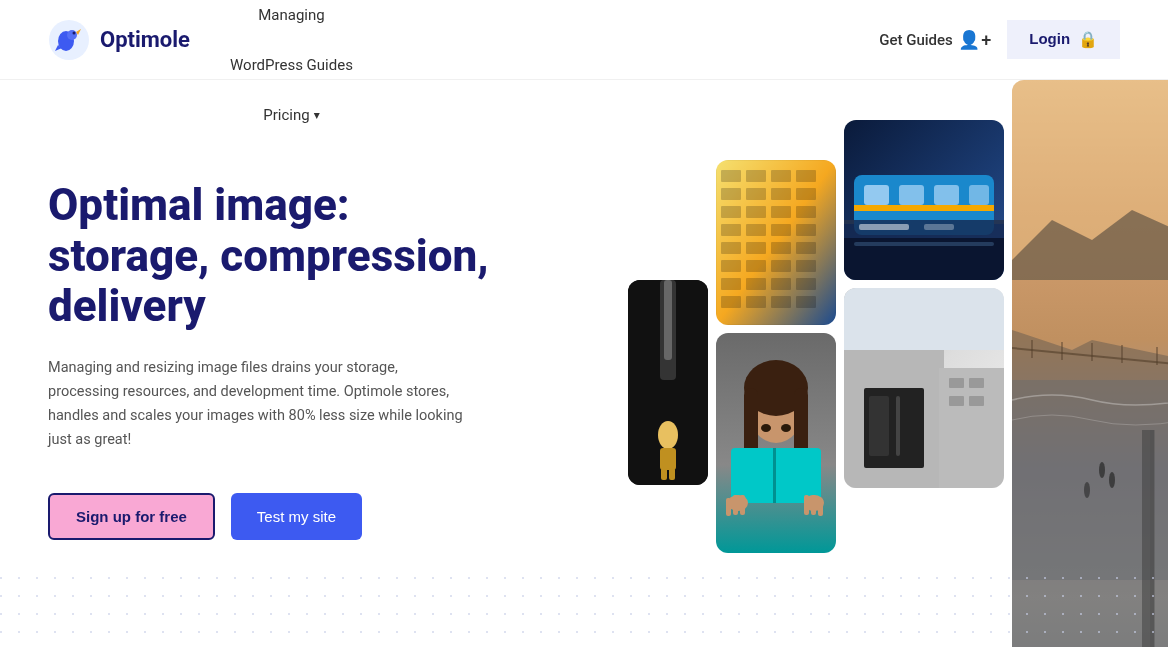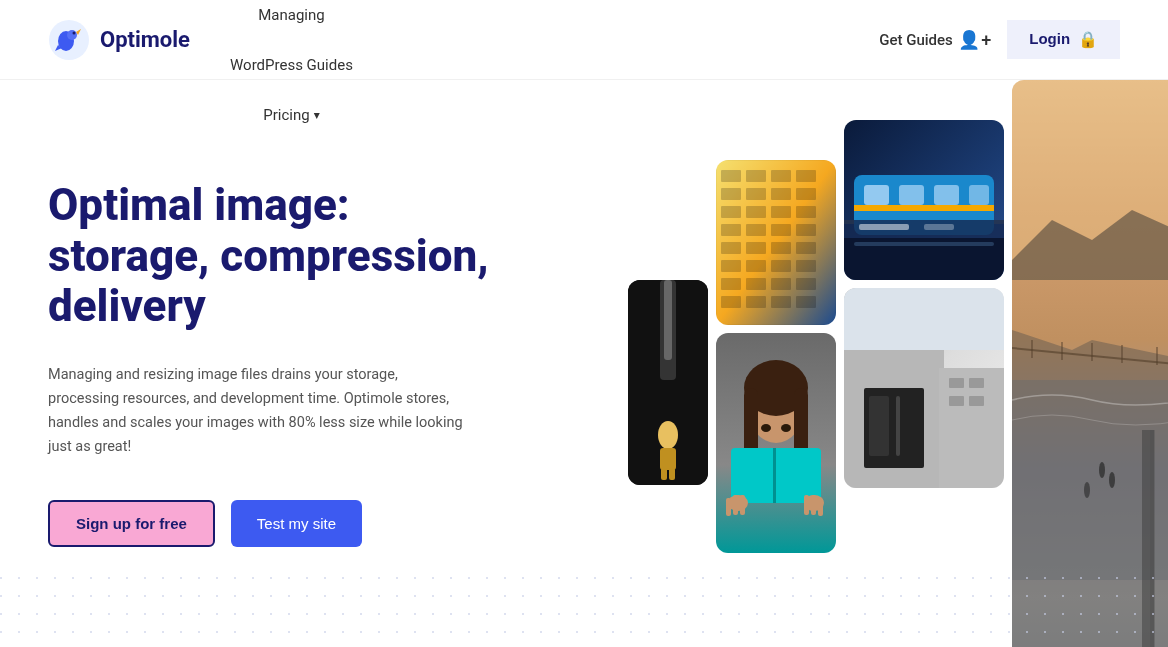--- a/index.html
+++ b/index.html
@@ -29,21 +29,21 @@
 
     
     .hero {
       display: flex; align-items: flex-start;
       padding: 60px 48px 0 48px;
       min-height: 567px;
       position: relative;
       overflow: hidden;
     }
     .hero-content { max-width: 460px; padding-top: 40px; }
-    .hero-title { font-size: 44px; font-weight: 800; color: #1a1a6e; line-height: 1.15; margin-bottom: 31px; }
+    .hero-title { font-size: 44px; font-weight: 800; color: #1a1a6e; line-height: 1.15; margin-bottom: 24px; }
     .hero-desc { font-size: 14.5px; color: #555; line-height: 1.65; margin-bottom: 42px; max-width: 420px; }
     .hero-buttons { display: flex; gap: 16px; }
     .btn-outline {
       padding: 13px 26px; border: 2px solid #1a1a6e; border-radius: 6px;
       font-size: 15px; font-weight: 700; color: #1a1a6e; background: #f9a8d4; cursor: pointer;
     }
     .btn-primary {
       padding: 13px 26px; border: none; border-radius: 6px;
       font-size: 15px; font-weight: 400; color: #fff; background: #3d5af1; cursor: pointer;
     }

